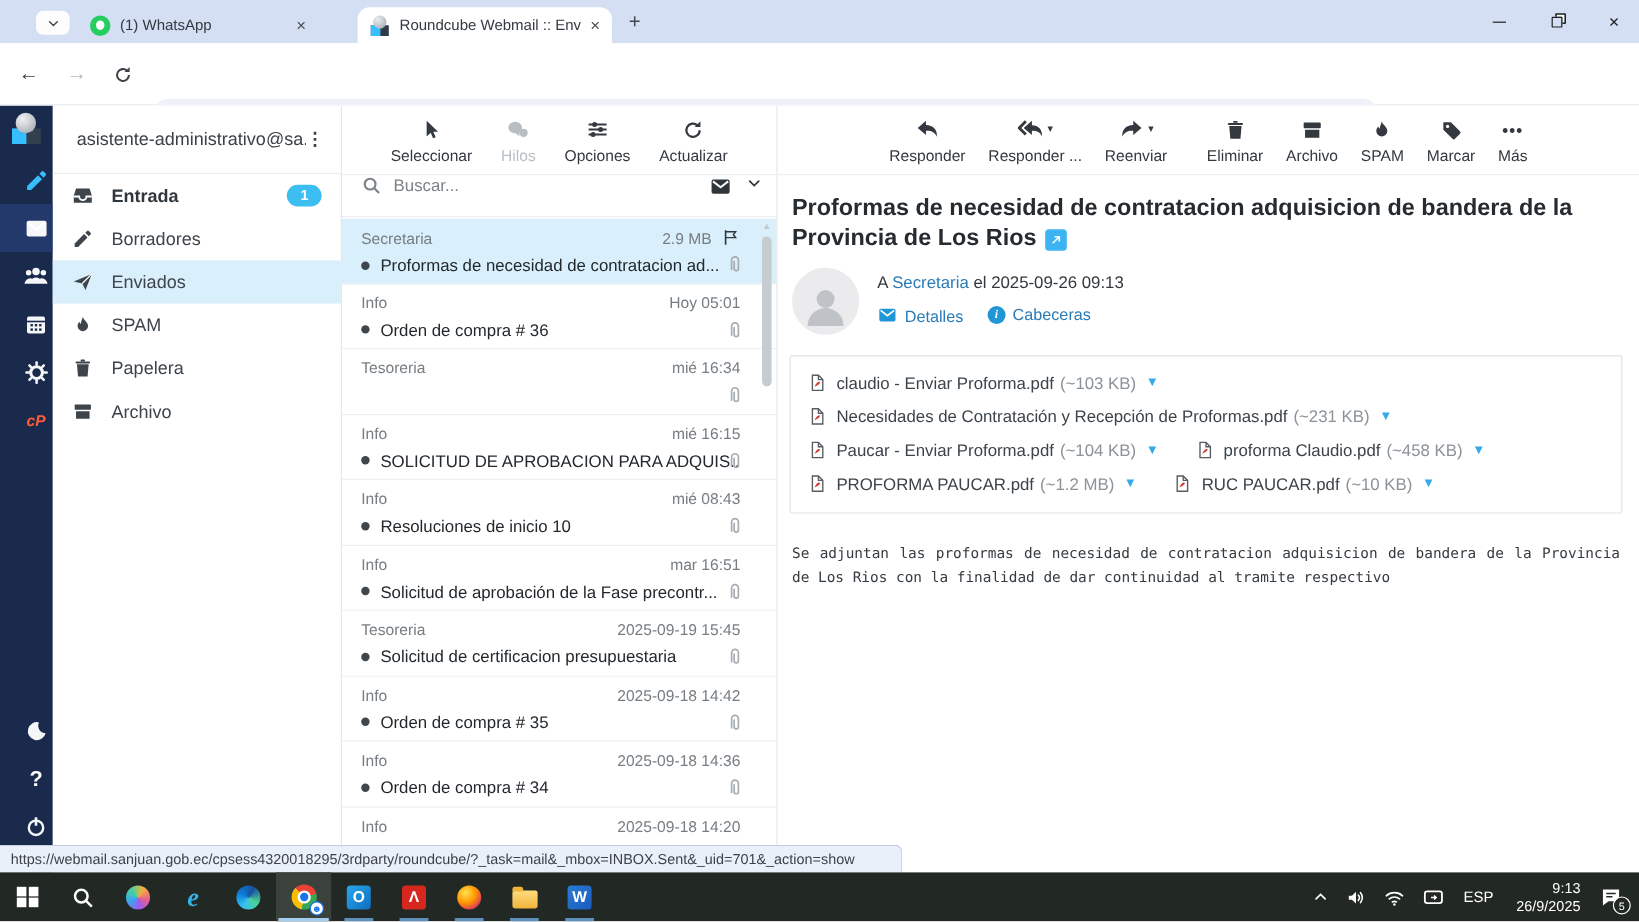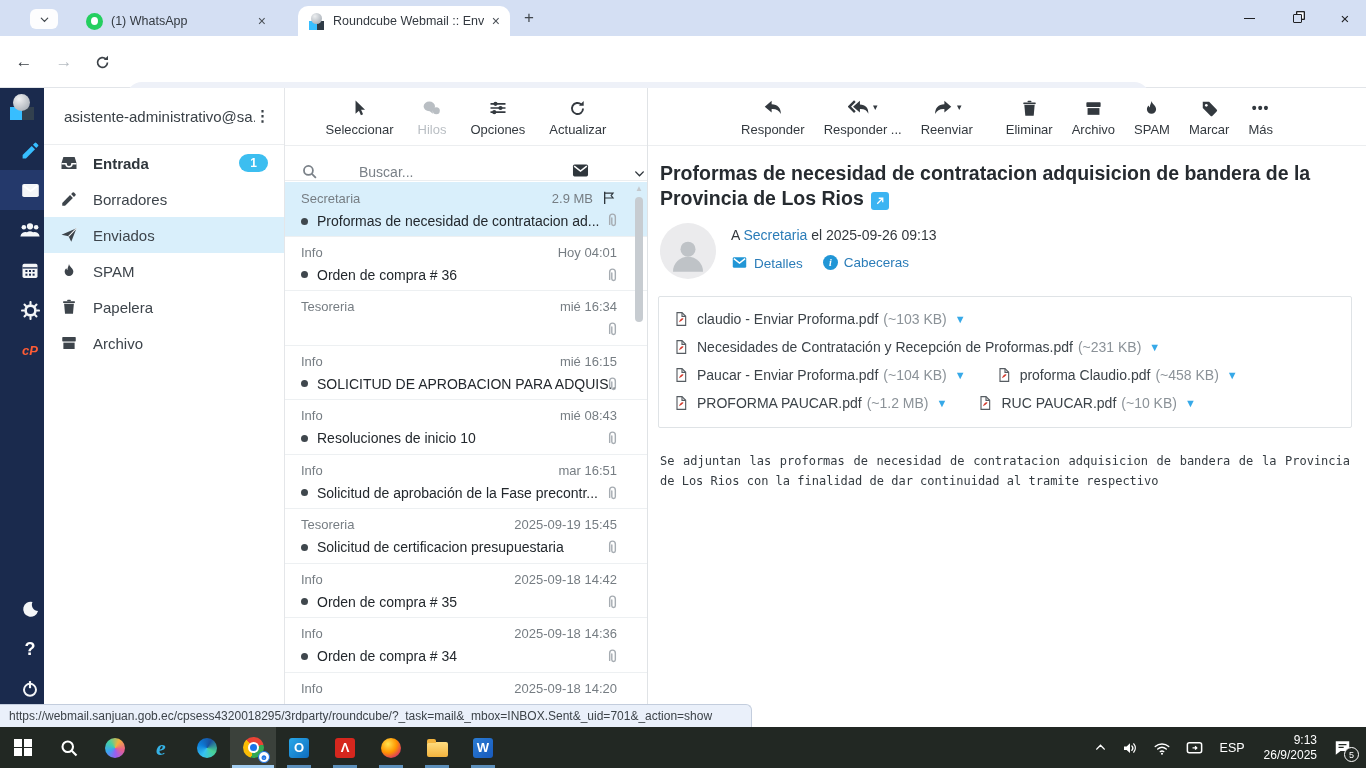--- a/index.html
+++ b/index.html
@@ -5,21 +5,21 @@
   * { margin:0; padding:0; box-sizing:border-box; }
   html,body { width:1366px; height:768px; overflow:hidden; }
   body { font-family:"Liberation Sans", sans-serif; background:#fff; }
   .screen { position:relative; width:1366px; height:768px; overflow:hidden; background:#fff; }
   svg.ic { display:block; }
 
   
   .tabstrip { position:absolute; left:0; top:0; width:1366px; height:36px; background:#d4dff3; }
   .tabsearch { position:absolute; left:30px; top:9px; width:28px; height:20px; background:#fdfdfe; border-radius:6px; display:flex; align-items:center; justify-content:center; color:#41474d; }
   .tab { position:absolute; top:6px; height:30px; display:flex; align-items:center; padding:0 10px; font-size:12.5px; color:#333940; }
-  .tab.inactive { left:76px; width:200px; }
+  .tab.inactive { left:65px; width:200px; }
   .tab.active { left:298px; width:212px; background:#fff; border-radius:10px 10px 0 0; }
   .tab .fav { width:17px; height:17px; margin-right:8px; flex:0 0 auto; }
   .tab .ttl { flex:1; white-space:nowrap; overflow:hidden; }
   .tab .tclose { margin-left:8px; color:#4a5057; font-size:14px; line-height:1; cursor:default; }
   .wa-ic { width:17px; height:17px; border-radius:50%; background:#24cf5f; position:relative; }
   .wa-ic::after { content:""; position:absolute; left:5px; top:4px; width:7px; height:8px; border-radius:50%; background:#fff; }
   .rc-ic { position:relative; width:17px; height:17px; }
   .rc-ic .box { position:absolute; left:1px; bottom:0; width:15px; height:9px; background:#2f3b46; }
   .rc-ic .face { position:absolute; left:1px; bottom:0; width:8px; height:9px; background:#37beff; }
   .rc-ic .ball { position:absolute; left:3px; top:0; width:11px; height:11px; border-radius:50%; background:radial-gradient(circle at 35% 30%, #eceef0, #9aa2ab); }
@@ -67,21 +67,21 @@
 
   .listpane { position:absolute; left:285px; top:0; width:363px; height:639px; background:#fff; border-right:1px solid #e0e3e6; }
   .ltoolbar { height:58px; border-bottom:1px solid #eceef0; display:flex; justify-content:center; gap:24px; padding-top:9px; }
   .tbtn { display:flex; flex-direction:column; align-items:center; color:#33393f; }
   .tbtn .icw { height:22px; display:flex; align-items:center; }
   .tbtn .tlabel { font-size:13px; margin-top:3px; }
   .tbtn.disabled { color:#b9bec3; }
   .ic-row { display:flex; align-items:flex-end; gap:3px; }
   .caret-s { font-size:9px; color:#33393f; padding-bottom:2px; }
 
-  .searchrow { height:35px; border-bottom:1px solid #eceef0; display:flex; align-items:flex-end; padding:0 12px 0 16px;gap:31px; }
+  .searchrow { height:35px; border-bottom:1px solid #eceef0; display:flex; align-items:flex-start; padding:0 12px 0 16px; }
   .searchrow .sic { color:#7a8188; margin-right:10px; }
   .searchrow input { border:none; outline:none; flex:1; font-size:14px; color:#33393f; font-family:"Liberation Sans",sans-serif; background:transparent; }
   .searchrow input::placeholder { color:#7a8188; }
   .searchrow .senv { color:#2f363c; margin-right:12px; }
   .searchrow .schev { color:#2f363c; }
 
   .mrows { position:absolute; left:0; top:94px; width:362px; bottom:0; overflow:hidden; }
   .mrow { height:54.5px; border-bottom:1px solid #edf0f2; padding:8px 30px 0 16px; position:relative; }
   .mrow.sel { background:#d9effb; }
   .mline1 { display:flex; align-items:center; font-size:13px; color:#767d83; }
@@ -562,21 +562,21 @@
             </div>
           <span class="clipic clip1">
               <svg class="ic" width="17" height="17" viewBox="0 0 24 24">
                 <use href="#i-clip"></use>
               </svg>
             </span>
         </div>
         <div class="mrow">
           <div class="mline1">
               <span>Info</span>
-              <span class="meta">Hoy 04:01</span>
+              <span class="meta">Hoy 05:01</span>
             </div>
           <div class="mline2">
               <span class="mdot"></span>
               <span class="msubj">Orden de compra # 36</span>
             </div>
           <span class="clipic clip1">
               <svg class="ic" width="17" height="17" viewBox="0 0 24 24">
                 <use href="#i-clip"></use>
               </svg>
             </span>

